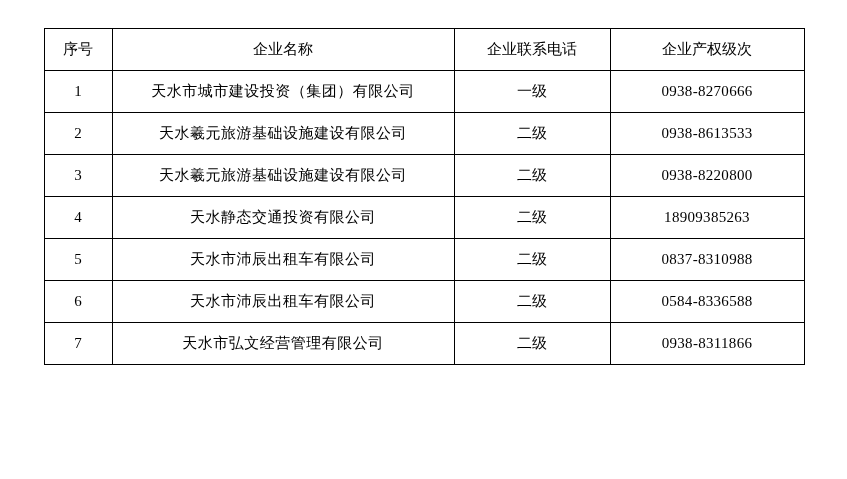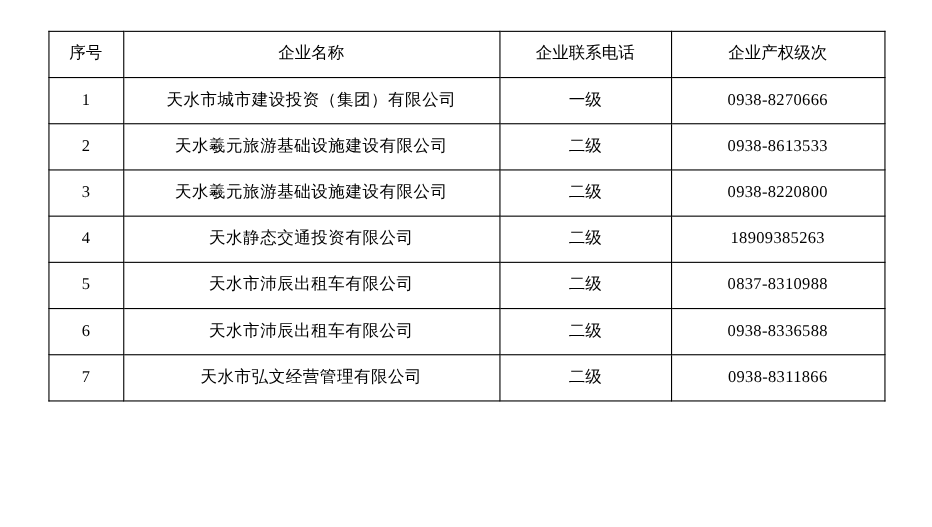--- a/index.html
+++ b/index.html
@@ -118,21 +118,21 @@
         <tr>
           <td>5</td>
           <td class="cell-name">天水市沛辰出租车有限公司</td>
           <td>二级</td>
           <td class="cell-phone">0837-8310988</td>
         </tr>
         <tr>
           <td>6</td>
           <td class="cell-name">天水市沛辰出租车有限公司</td>
           <td>二级</td>
-          <td class="cell-phone">0938-8336588</td>
+          <td class="cell-phone">0584-8336588</td>
         </tr>
         <tr>
           <td>7</td>
           <td class="cell-name">天水市弘文经营管理有限公司</td>
           <td>二级</td>
           <td class="cell-phone">0938-8311866</td>
         </tr>
       </tbody>
     </table>
   </div>

